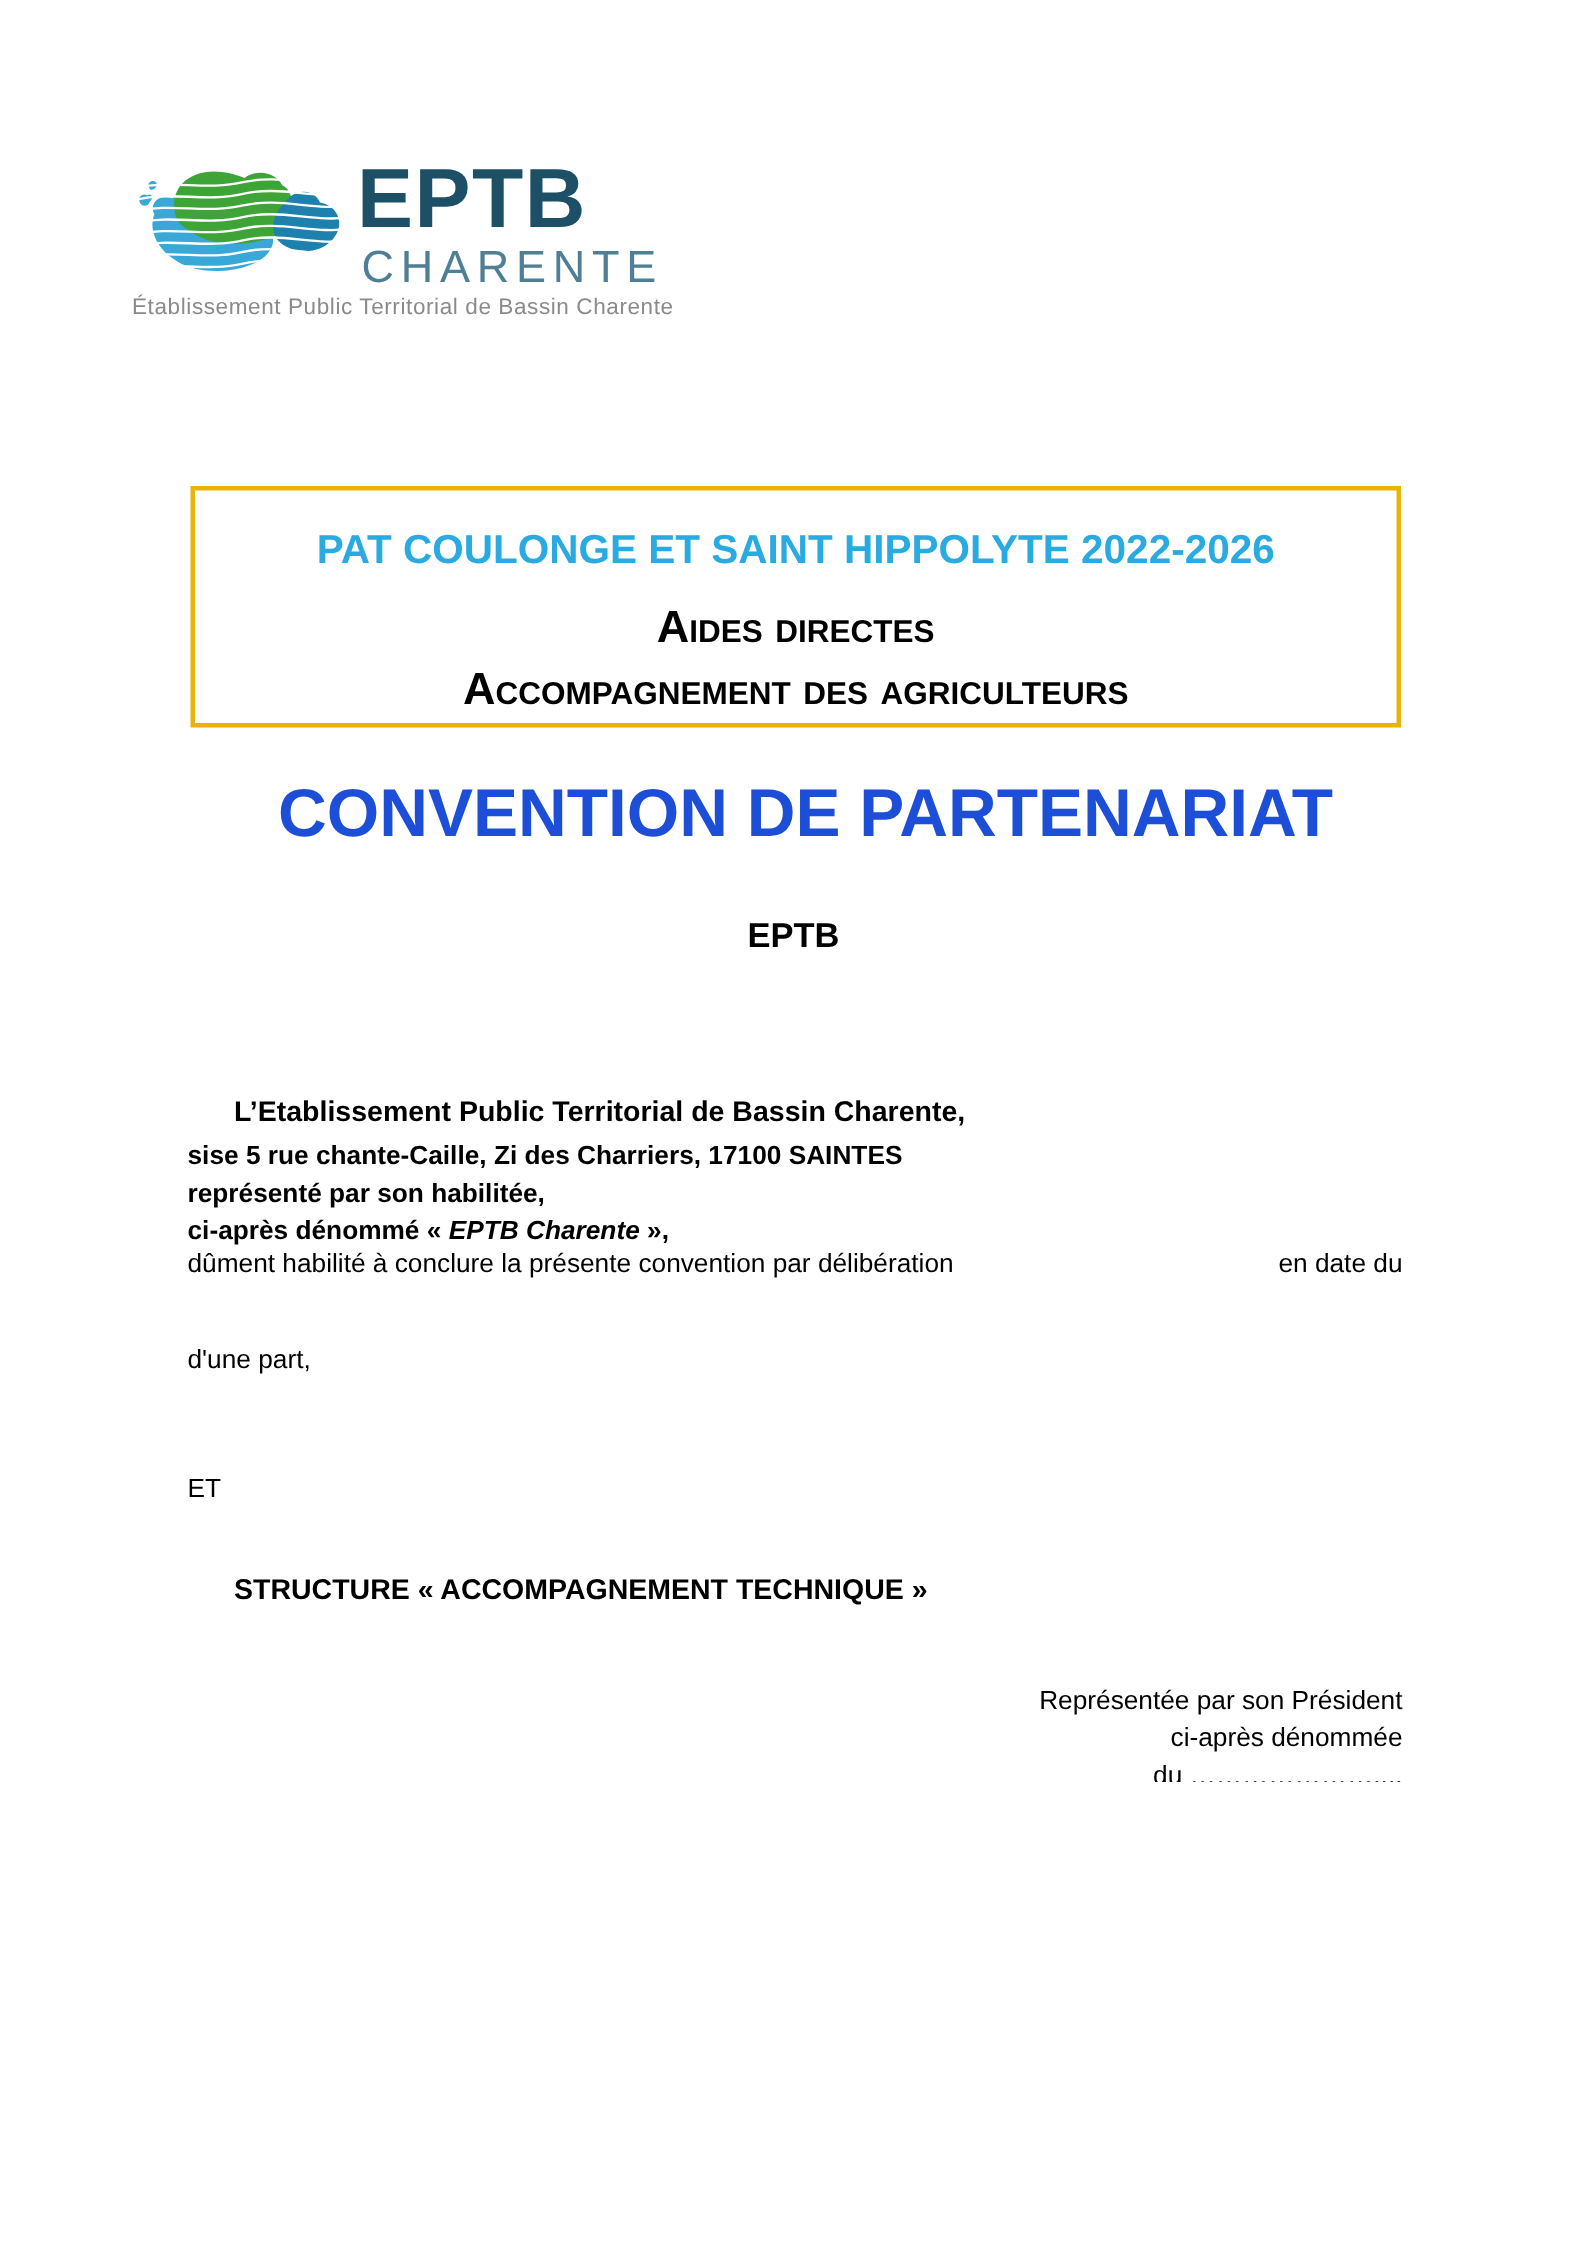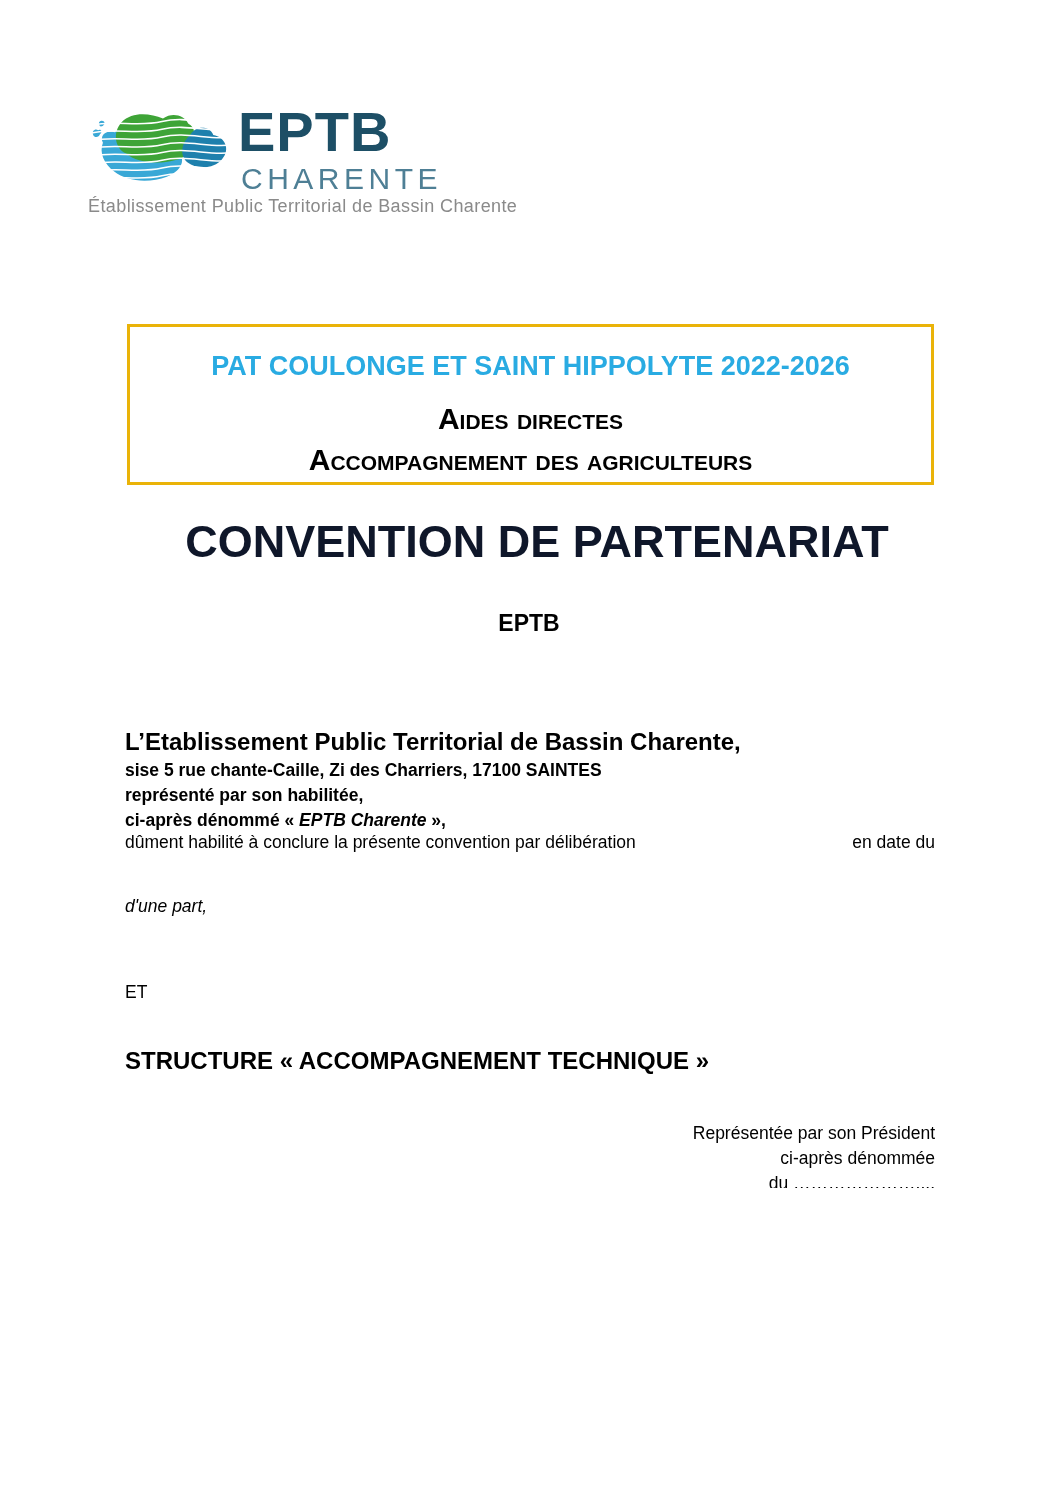--- a/index.html
+++ b/index.html
@@ -24,21 +24,21 @@
     font-size: 56px; font-weight: bold; letter-spacing: 1px;
     color: #1d4f66; line-height: 1;
   }
   .logo-name {
     position: absolute; left: 153px; top: 58px;
     font-size: 30px; font-weight: 400; letter-spacing: 4.5px;
     color: #4e7f95; line-height: 1;
   }
   .logo-tagline {
     position: absolute; left: 0px; top: 90px;
-    font-size: 18px; color: #8a8a8a; letter-spacing: 0.4px;
+    font-size: 15px; color: #8a8a8a; letter-spacing: 0.4px;
     white-space: nowrap;
   }
 
   
   .title-box {
     position: absolute; left: 127px; top: 324px;
     width: 807px; height: 161px;
     border: 3px solid #eab308;
     text-align: center;
   }
@@ -54,36 +54,36 @@
     line-height: 1.38;
     color: #000000;
   }
   .program-subtitle.first { margin-top: 16px; }
 
   
   .main-title {
     position: absolute; left: 0; top: 516px; width: 1058px;
     text-align: center;
     font-size: 45px; font-weight: bold; letter-spacing: 0px;
-    color: #0f172a;
+    color: #1d4ed8;
     padding-left: 16px;
   }
   .entre {
     position: absolute; left: 0; top: 610px; width: 1058px;
     text-align: center;
     font-size: 23px; font-weight: bold;
   }
 
   
   .body-block { position: absolute; left: 125px; width: 810px; font-size: 17.5px; line-height: 25px; }
-  .party-heading { font-weight: bold; font-size: 24px; }
+  .party-heading { font-weight: bold; font-size: 19px; margin-left: 31px; }
   .p1-heading { top: 729px; }
   .p1-lines   { top: 758px; font-weight: bold; }
   .p1-delib   { top: 830px; display: flex; justify-content: space-between; }
-  .p1-closing { top: 894px; font-style: italic; }
+  .p1-closing { top: 894px; }
   .et-label   { top: 980px; }
   .p2-heading { top: 1048px; }
   .p2-lines   { top: 1121px; text-align: right; }
   .italic { font-style: italic; }
 </style>
 </head>
 <body>
 
 <div class="page">
 

